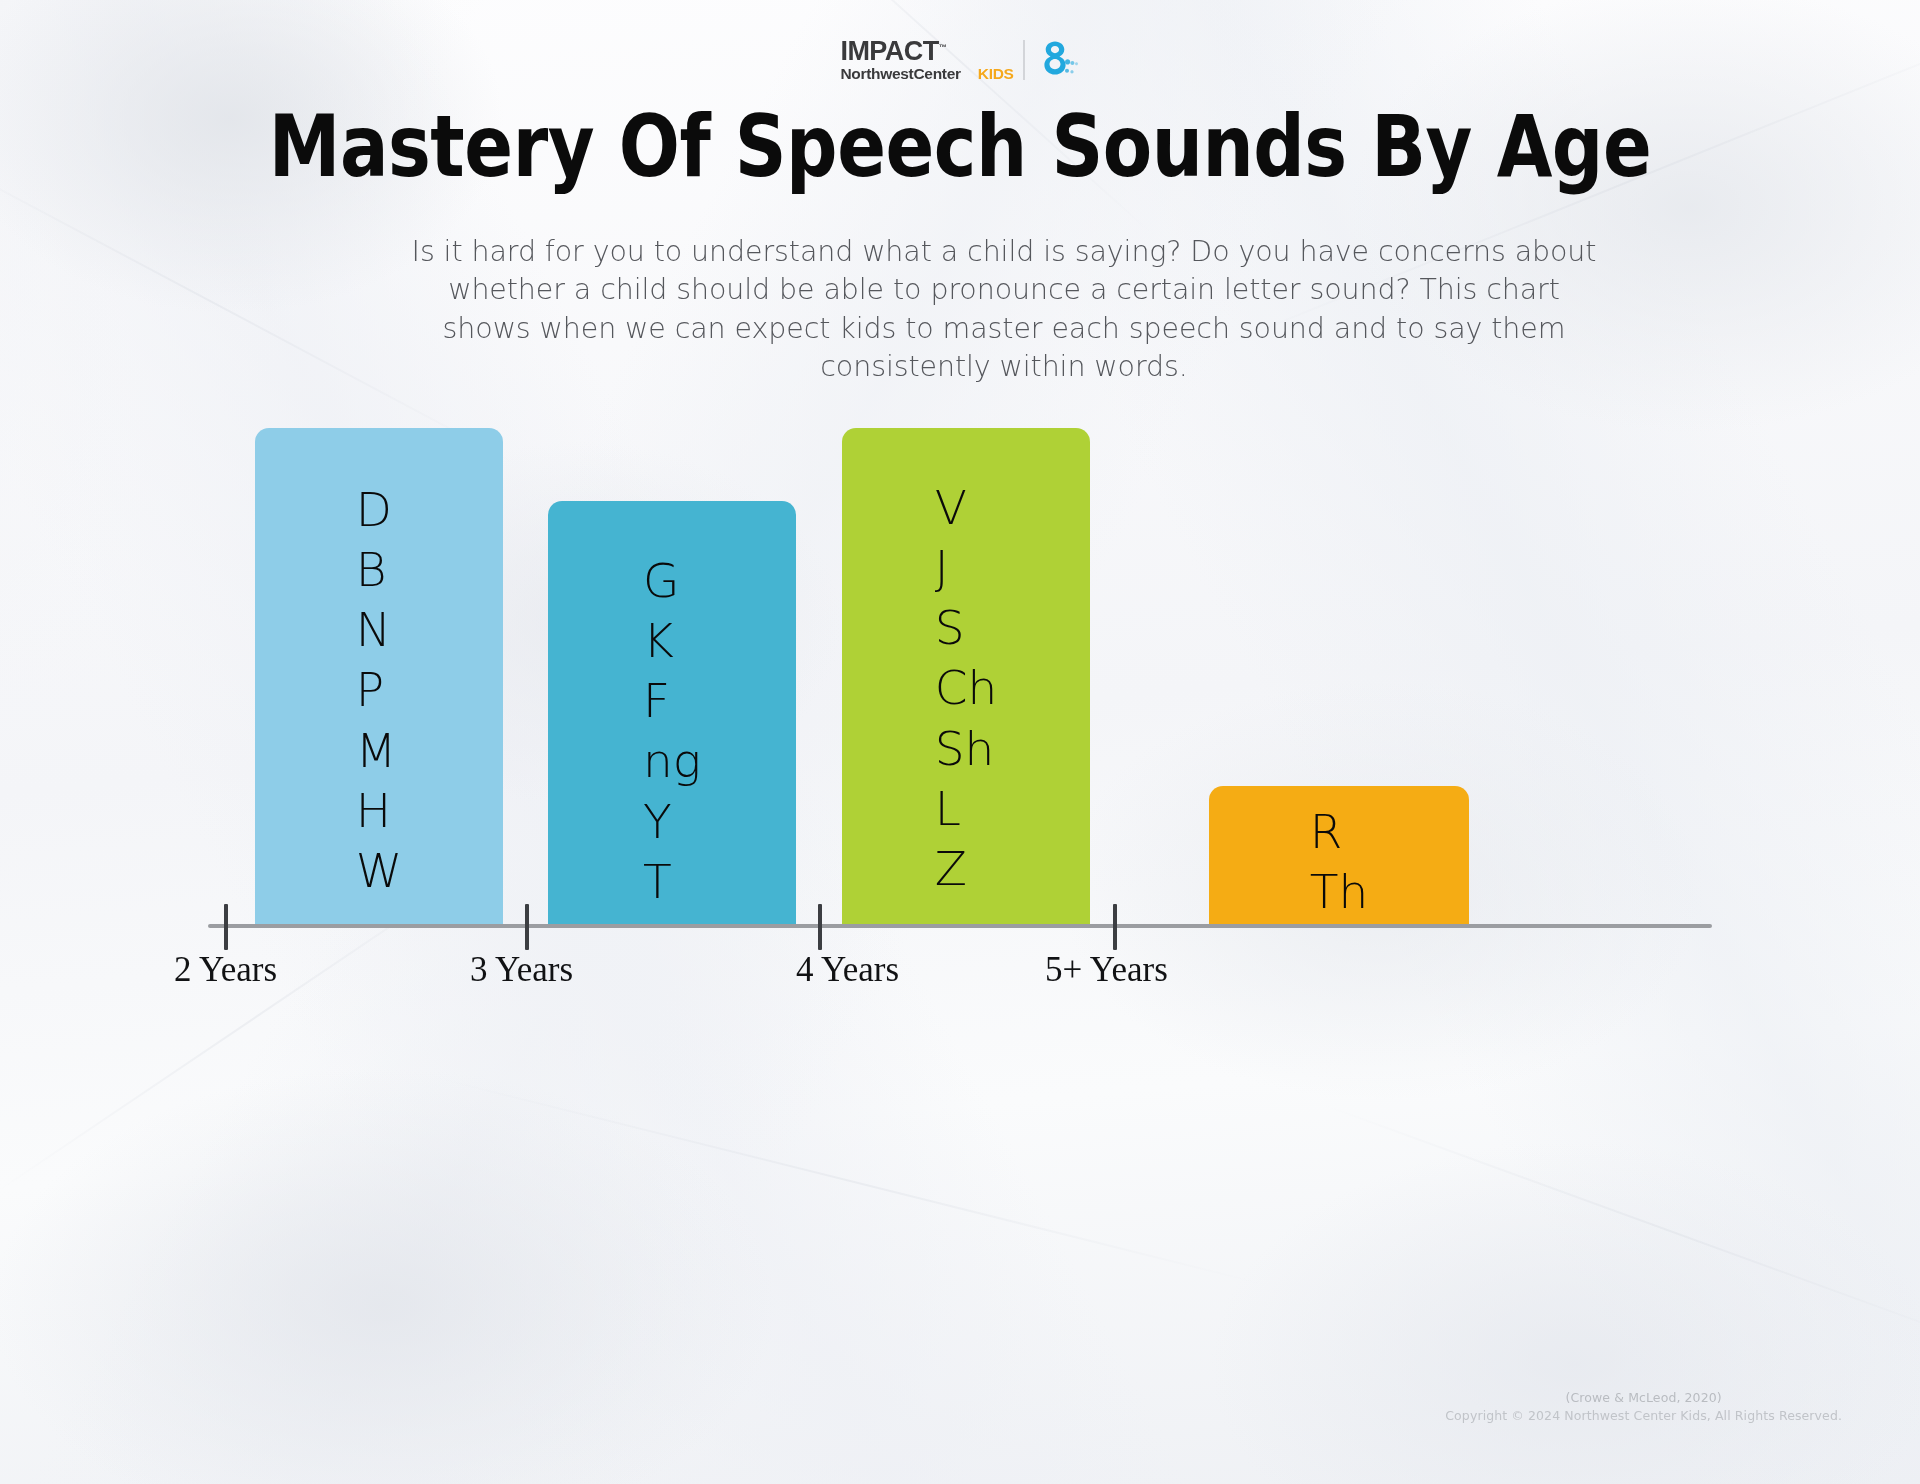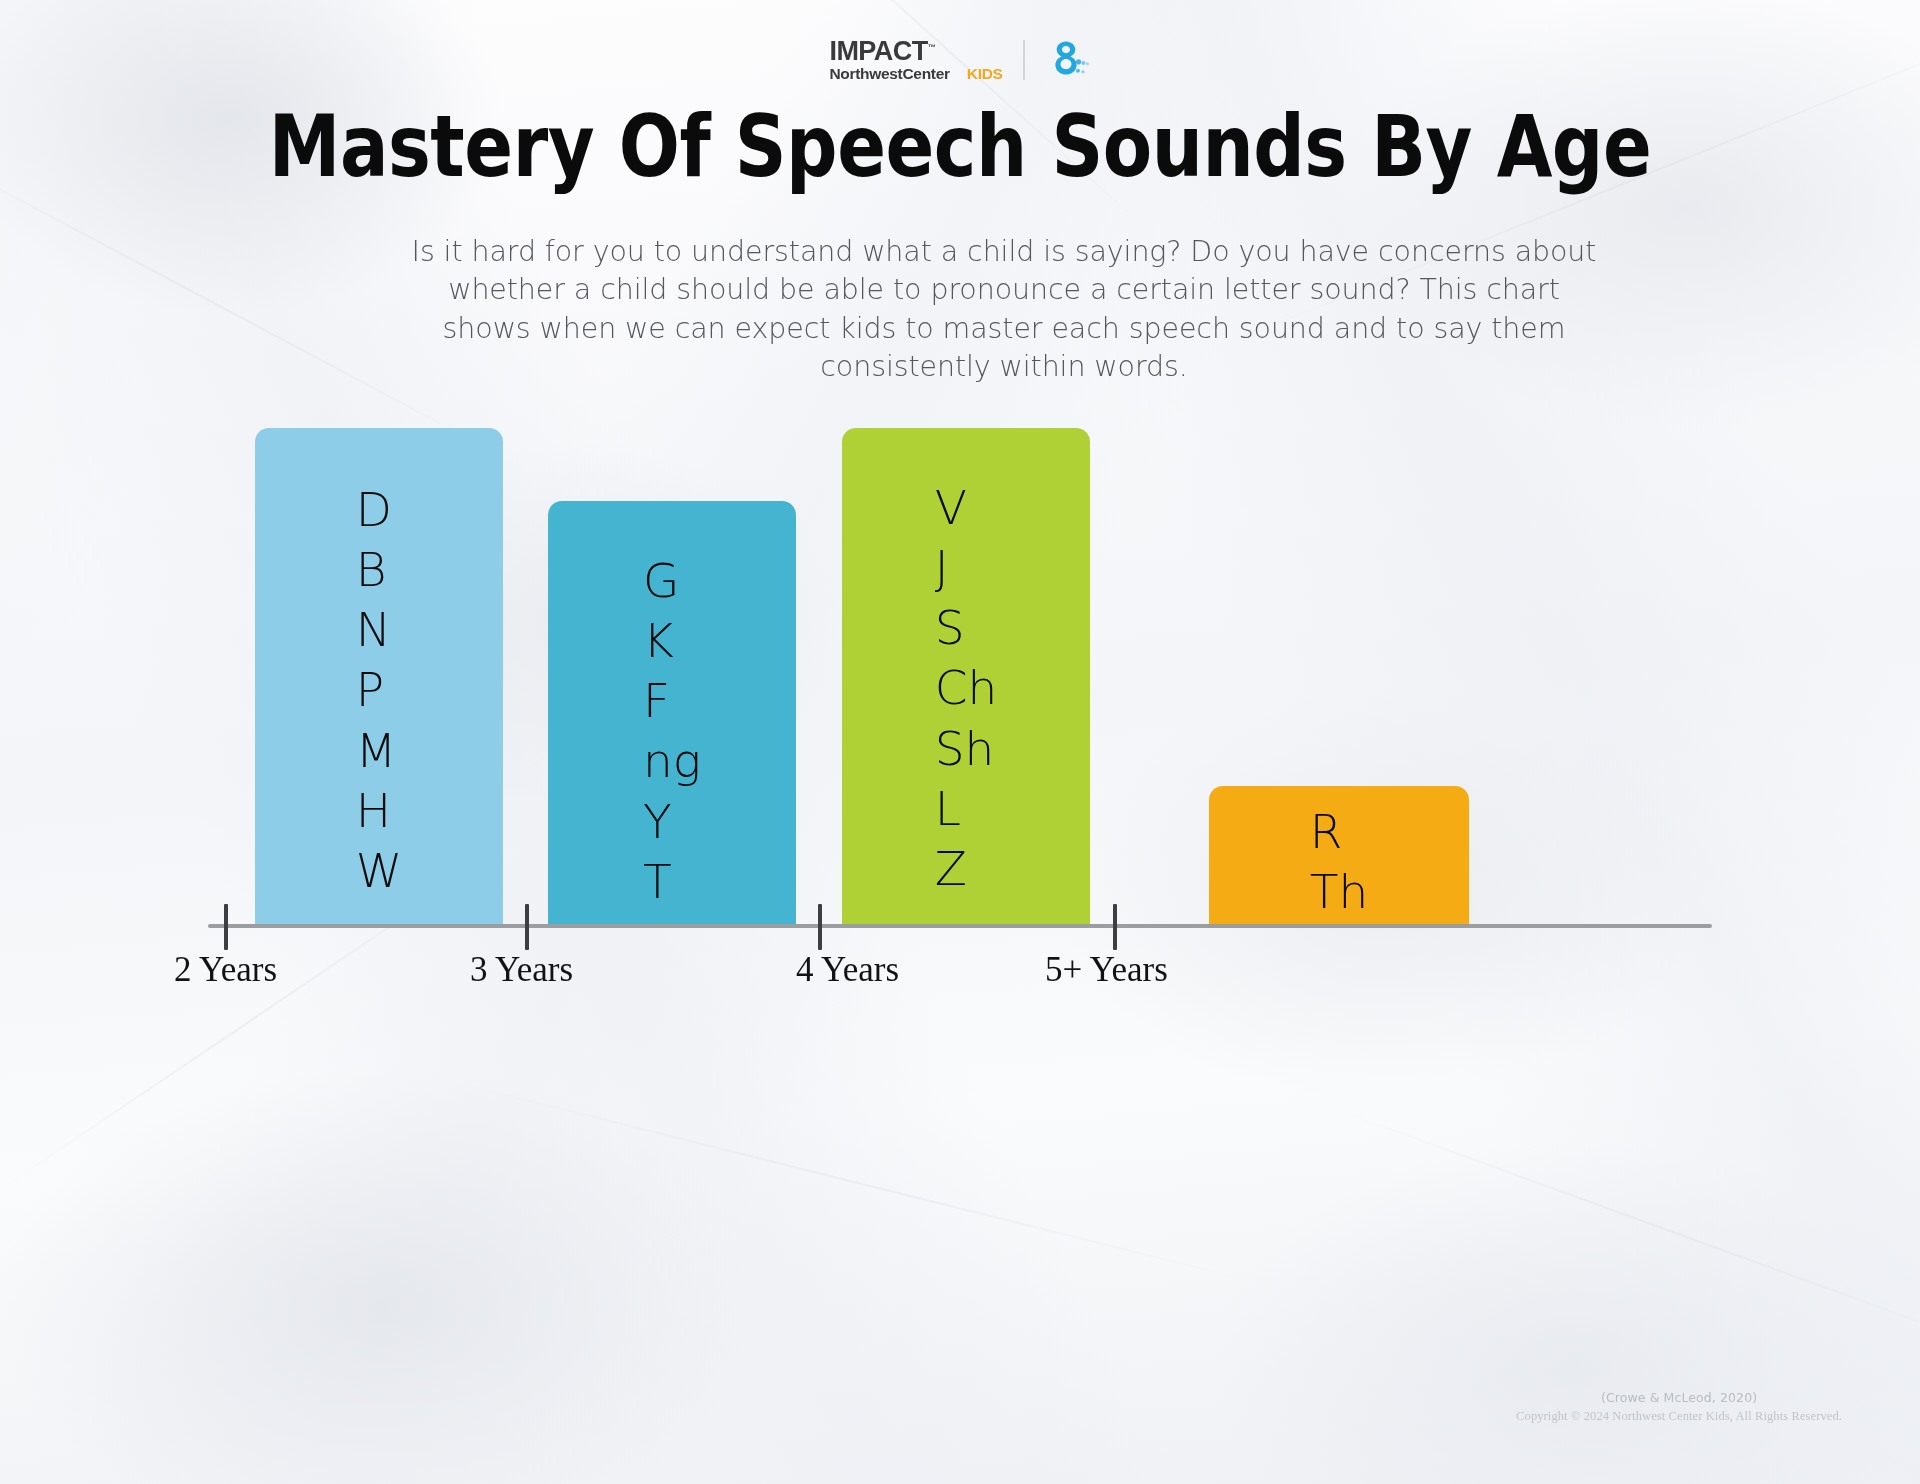--- a/index.html
+++ b/index.html
@@ -44,21 +44,21 @@
     position: absolute;
     left: 0; right: 0;
     top: 38px;
     display: flex;
     justify-content: center;
     align-items: center;
   }
   .logo-inner {
     display: flex;
     align-items: center;
-    gap: 17px;
+    gap: 6px;
   }
   .logo-text-block {
     display: flex;
     flex-direction: column;
     align-items: flex-start;
     line-height: 1;
   }
   .logo-impact {
     position: relative;
     font-family: "Liberation Sans", sans-serif;
@@ -205,21 +205,21 @@
     position: absolute;
     right: 78px;
     bottom: 58px;
     text-align: center;
     font-family: "DejaVu Sans", sans-serif;
     font-size: 12.5px;
     line-height: 1.5;
     color: #b9bcc1;
     letter-spacing: 0.1px;
   }
-  #footer .line2 { color: #c1c4c9; font-family: Liberation Serif, serif; }
+  #footer .line2 { color: #c1c4c9; }
 </style>
 </head>
 <body>
 
 <div id="page">
 
   <div class="crease" style="left:-140px; top:300px; width:700px; height:2px; transform:rotate(28deg);"></div>
   <div class="crease" style="left:1180px; top:180px; width:900px; height:2px; transform:rotate(-22deg);"></div>
   <div class="crease" style="left:420px; top:1180px; width:860px; height:2px; transform:rotate(14deg);"></div>
   <div class="crease" style="left:-60px; top:1020px; width:620px; height:2px; transform:rotate(-34deg);"></div>

